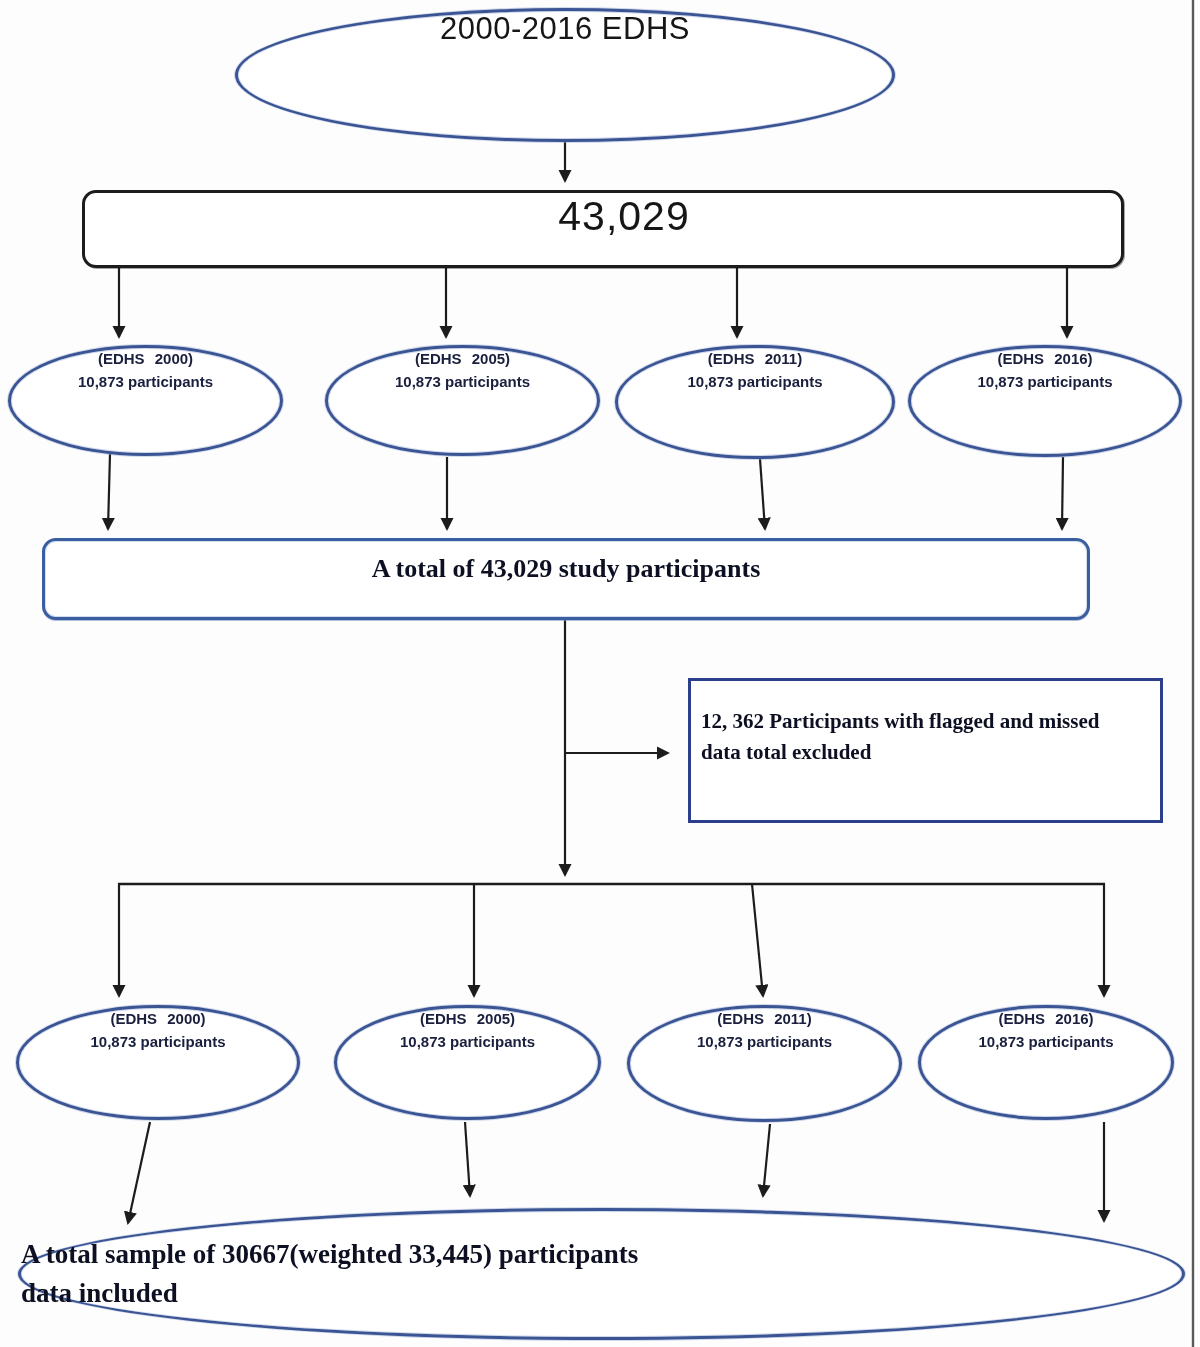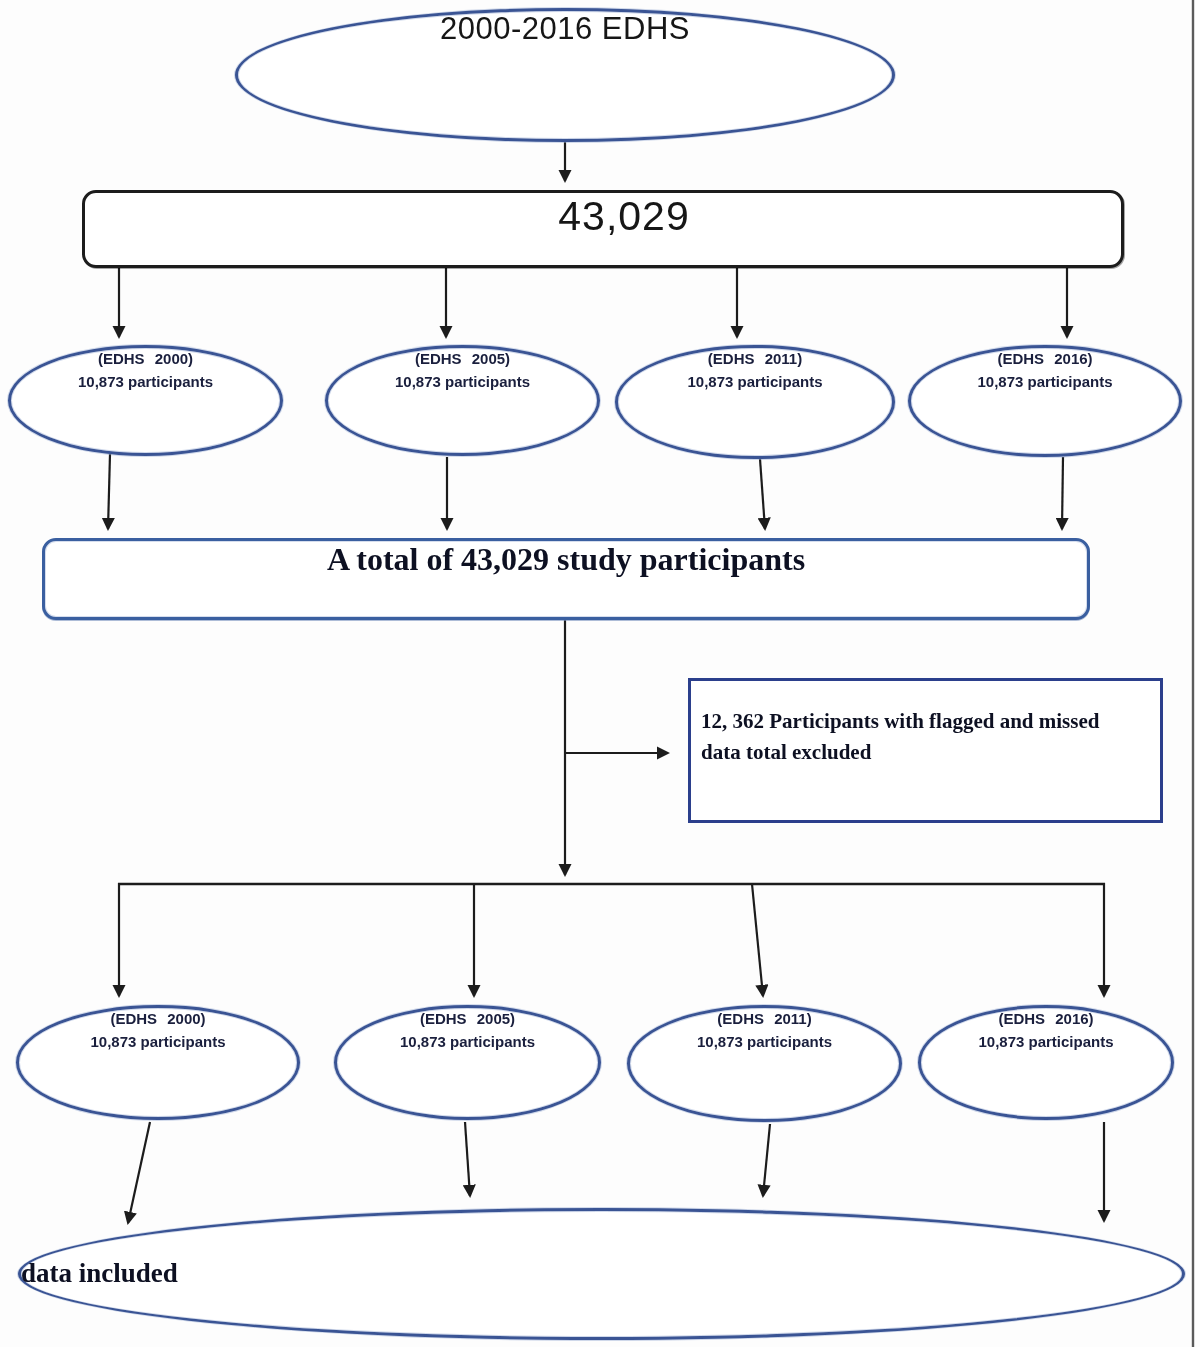--- a/index.html
+++ b/index.html
@@ -30,22 +30,22 @@
 
   .node{position:absolute;display:flex;align-items:flex-start;justify-content:center;
         text-align:center;box-sizing:border-box;background:#fff;}
   .ellipse{border:3px solid var(--ellipse-border);border-radius:50%;
            box-shadow:0 0 0 1px rgba(150,170,210,.45), inset 0 0 0 1px rgba(150,170,210,.45);}
   .top-ellipse{font-size:31px;letter-spacing:.5px;color:var(--sans-text);}
   .pooled-box{border:3px solid var(--box-border-dark);border-radius:14px;
               font-size:41px;letter-spacing:1px;color:var(--sans-text);
               box-shadow:1px 1px 0 rgba(0,0,0,.35);padding-left:42px;}
   .study-total-box{border:3px solid var(--box-border-blue);border-radius:14px;
-              align-items:flex-start;
-              font-family:"Liberation Serif",serif;font-weight:bold;font-size:32px;
+              align-items:flex-start;padding-top:13px;
+              font-family:"Liberation Serif",serif;font-weight:bold;font-size:26px;
               color:var(--serif-text);
               box-shadow:0 1px 0 rgba(120,145,190,.6), inset 0 0 0 1px rgba(150,170,210,.4);}
   .exclusion-box{border:3px solid var(--exclusion-border);
               font-family:"Liberation Serif",serif;font-weight:bold;font-size:21px;
               color:var(--serif-text);line-height:1.45;flex-direction:column;
               padding:0 10px 28px 10px;margin-left:10px;}
   .row-ellipse{font-weight:bold;font-size:15px;color:var(--label-text);line-height:1.5;}
   .row-ellipse .l1{word-spacing:6px;}
   .final-ellipse{font-family:"Liberation Serif",serif;font-weight:bold;font-size:27px;
               color:var(--serif-text);line-height:1.45;flex-direction:column;}
@@ -157,16 +157,17 @@
     </div>
   </div>
   <div class="node ellipse row-ellipse" style="left:918px;top:1005px;width:256px;height:115px">
     <div>
       <div class="l1">(EDHS 2016)</div>
       <div class="l2">10,873 participants</div>
     </div>
   </div>
 
   <div class="node ellipse final-ellipse" style="left:18px;top:1208px;width:1167px;height:132px">
+    <div>A total sample of  30667(weighted 33,445) participants</div>
     <div>data included</div>
   </div>
 
 </div>
 
 </body></html>

